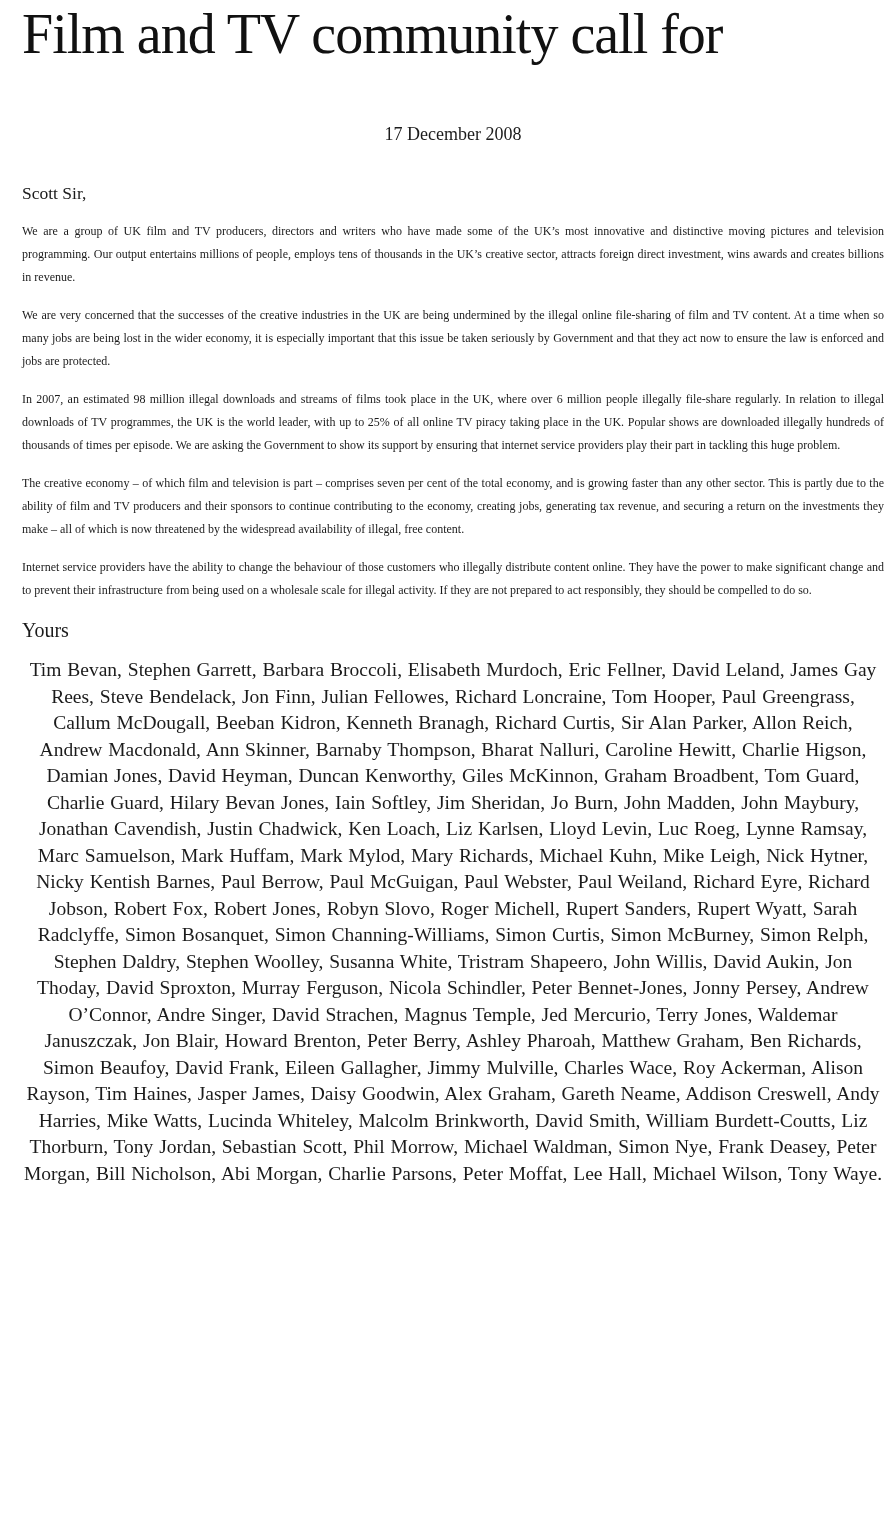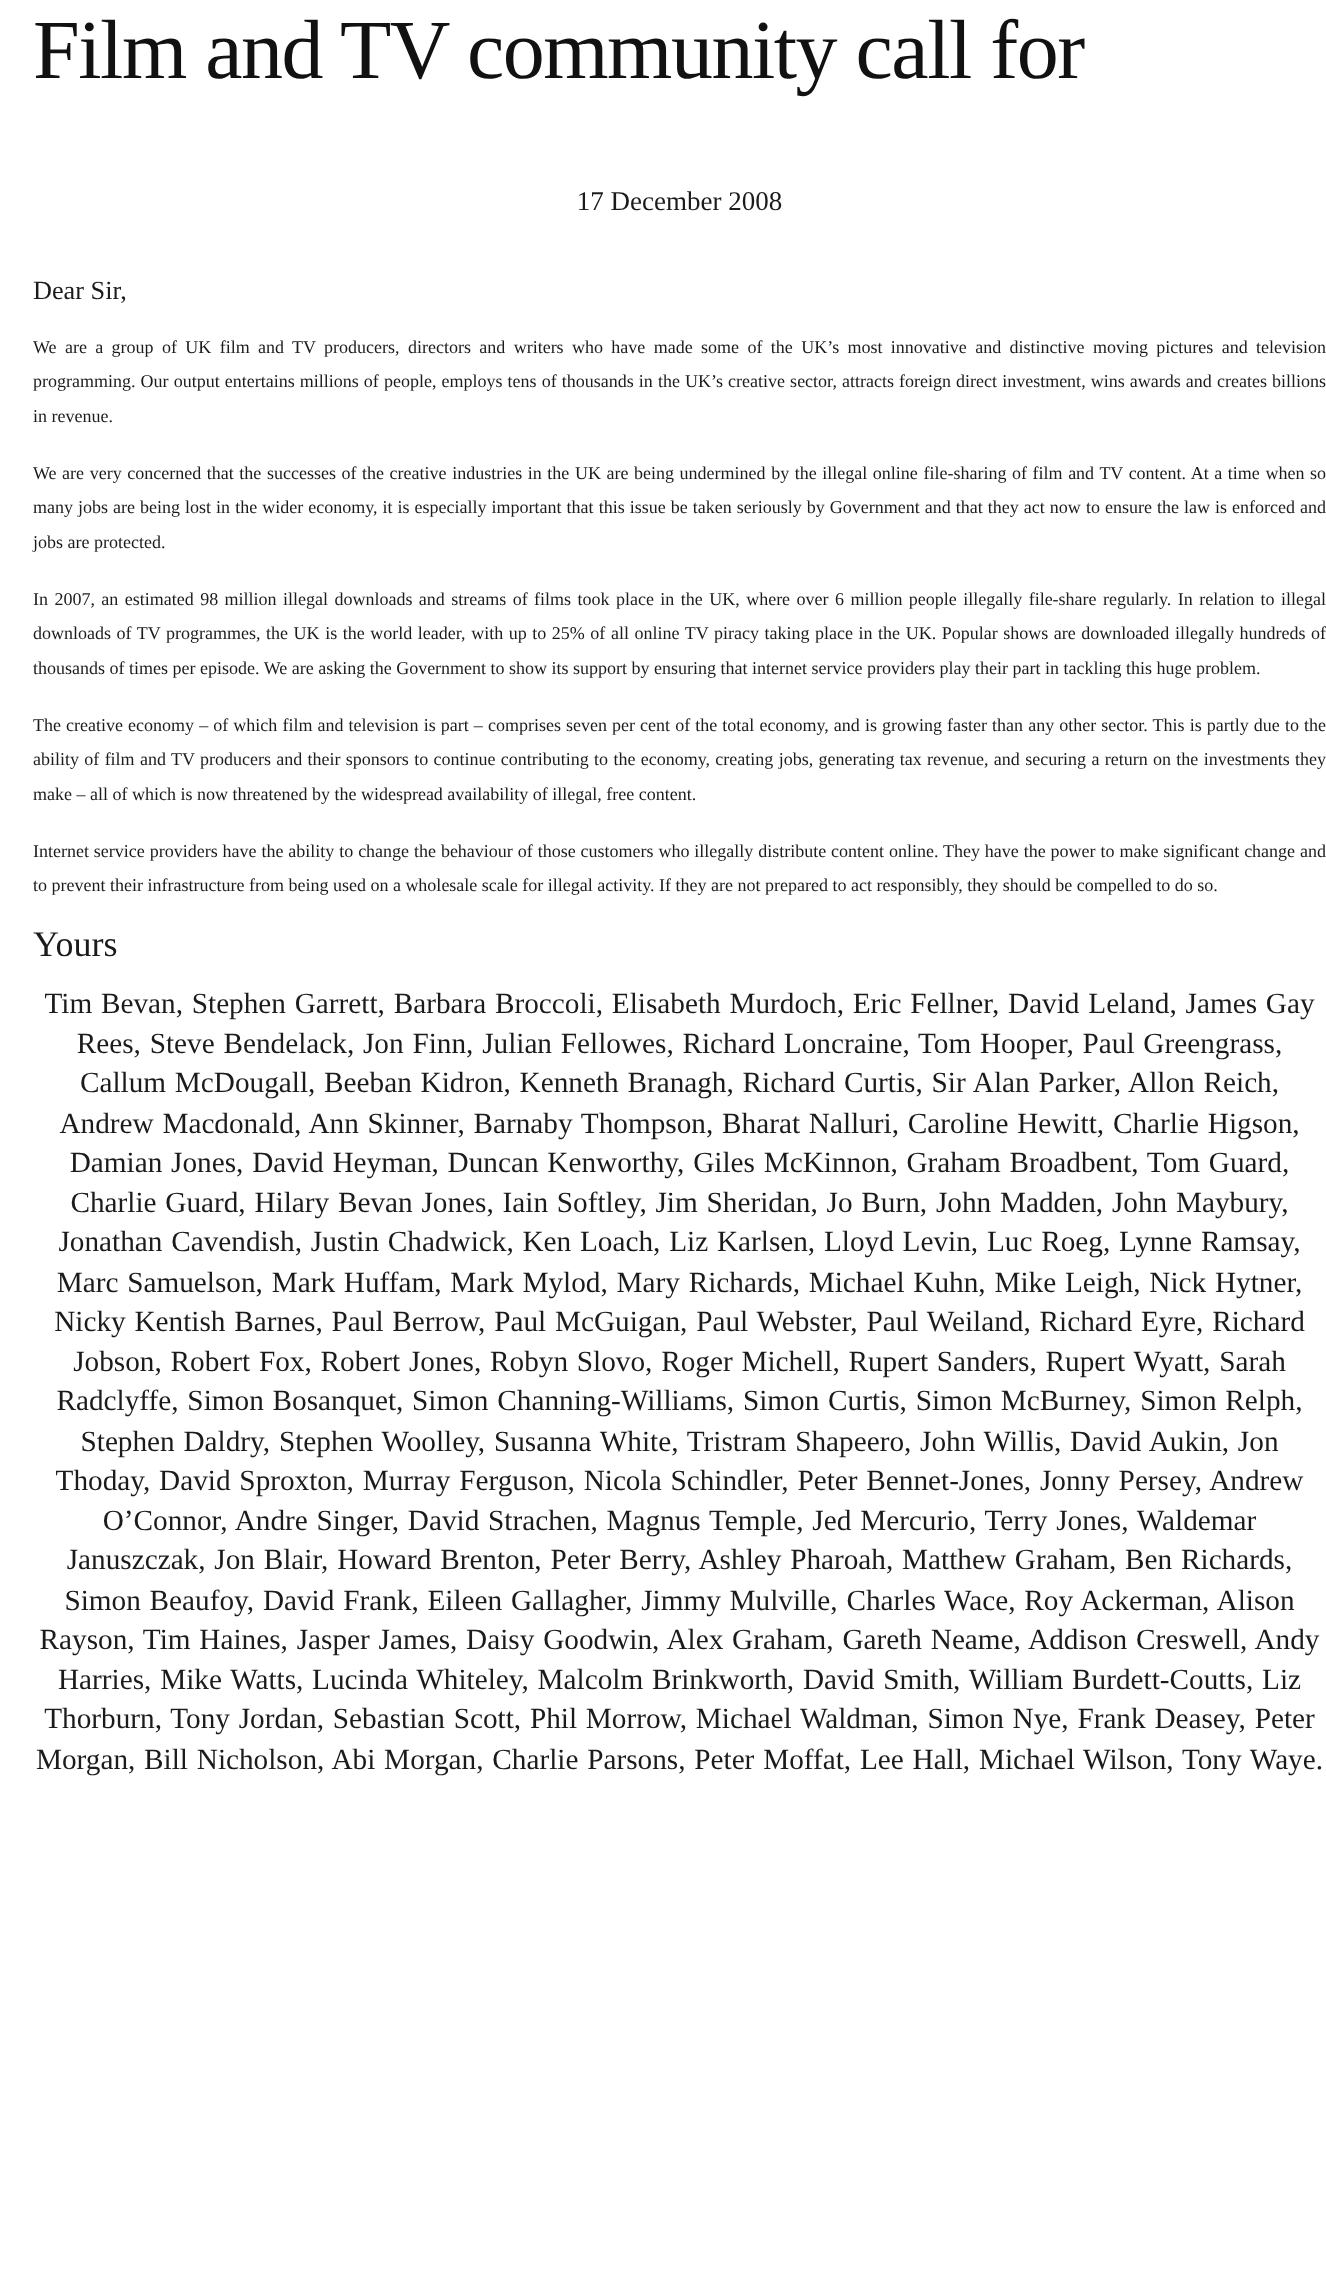--- a/index.html
+++ b/index.html
@@ -42,21 +42,21 @@
     line-height: 23px;
     margin-top: 36px;
   }
   .body p {
     font-size: 12px;
     line-height: 23px;
     text-align: justify;
     margin: 15px 0 0 0;
   }
   .closing {
-    font-size: 24px;
+    font-size: 20px;
     line-height: 23px;
     margin-top: 17px;
   }
   .signatories {
     font-size: 19.5px;
     line-height: 26.5px;
     margin-top: 15px;
     word-spacing: 0.05em;
     text-align: center;
   }
@@ -65,21 +65,21 @@
 <body>
 
 <div class="page">
 
   <h1 class="title">
     <span class="title-line">Film and TV community call for</span>
   </h1>
 
   <div class="date">17 December 2008</div>
 
-  <div class="salutation">Dear Sir,</div>
+  <div class="salutation">Scott Sir,</div>
 
   <div class="body" id="paragraphs">
       <p>We are a group of UK film and TV producers, directors and writers who have made some of the UK’s most innovative and distinctive moving pictures and television programming. Our output entertains millions of people, employs tens of thousands in the UK’s creative sector, attracts foreign direct investment, wins awards and creates billions in revenue.</p>
       <p>We are very concerned that the successes of the creative industries in the UK are being undermined by the illegal online file-sharing of film and TV content. At a time when so many jobs are being lost in the wider economy, it is especially important that this issue be taken seriously by Government and that they act now to ensure the law is enforced and jobs are protected.</p>
       <p>In 2007, an estimated 98 million illegal downloads and streams of films took place in the UK, where over 6 million people illegally file-share regularly. In relation to illegal downloads of TV programmes, the UK is the world leader, with up to 25% of all online TV piracy taking place in the UK. Popular shows are downloaded illegally hundreds of thousands of times per episode. We are asking the Government to show its support by ensuring that internet service providers play their part in tackling this huge problem.</p>
       <p>The creative economy – of which film and television is part – comprises seven per cent of the total economy, and is growing faster than any other sector. This is partly due to the ability of film and TV producers and their sponsors to continue contributing to the economy, creating jobs, generating tax revenue, and securing a return on the investments they make – all of which is now threatened by the widespread availability of illegal, free content.</p>
       <p>Internet service providers have the ability to change the behaviour of those customers who illegally distribute content online. They have the power to make significant change and to prevent their infrastructure from being used on a wholesale scale for illegal activity. If they are not prepared to act responsibly, they should be compelled to do so.</p>
     </div>
 
   <div class="closing">Yours</div>

